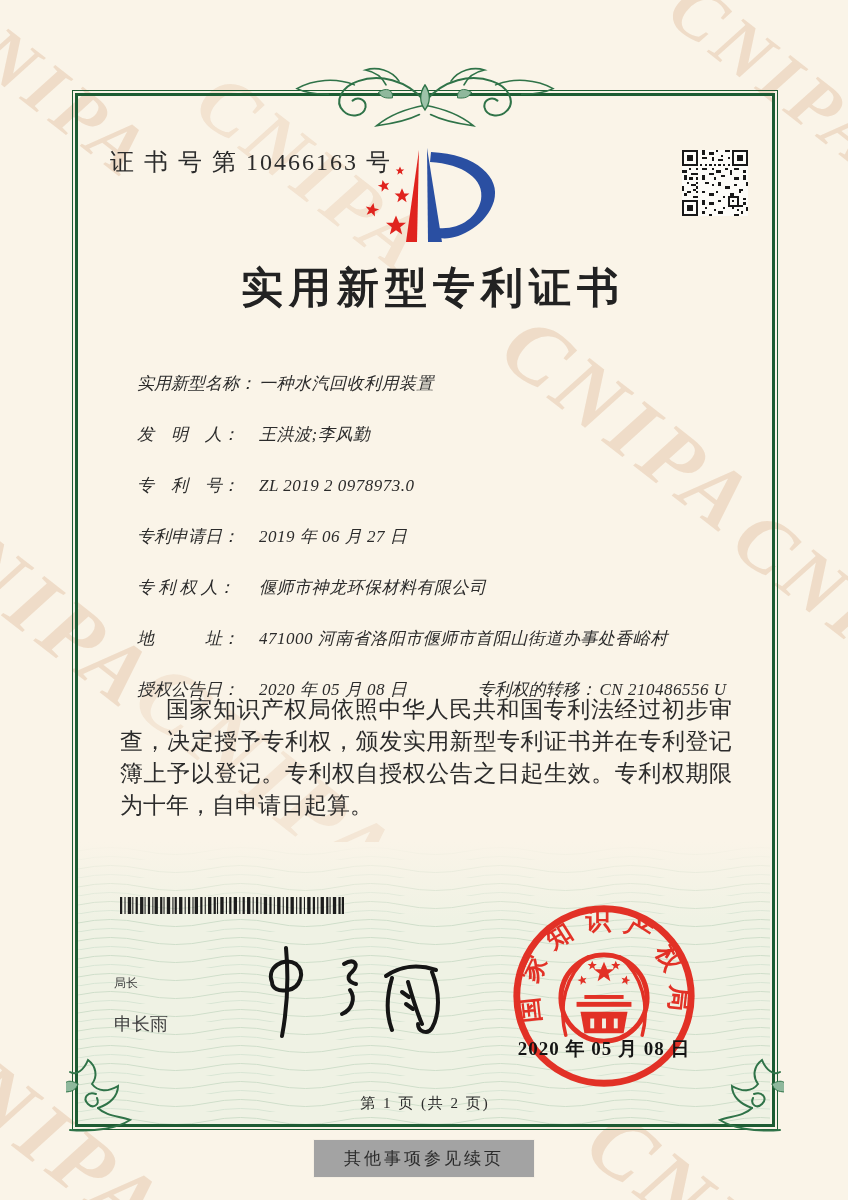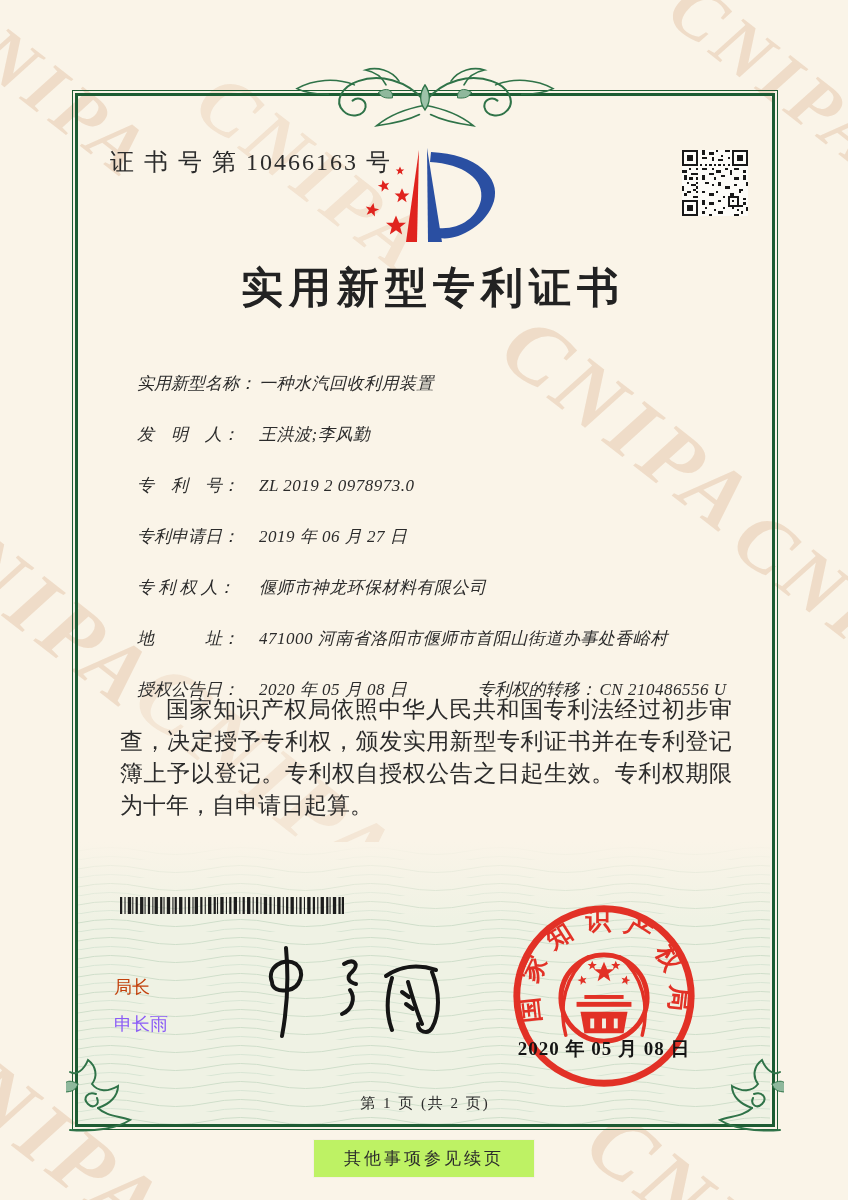--- a/index.html
+++ b/index.html
@@ -30,32 +30,32 @@
   .row{position:absolute;z-index:3;left:120px;width:660px;font-size:17px;white-space:pre;font-style:italic;}
   .lab{display:inline-block;width:122px;white-space:pre;}
   .val{letter-spacing:0.5px;}
   .pair2{position:absolute;left:332px;top:0;}
   
   .body-text{position:absolute;z-index:3;left:120px;top:694px;width:612px;
              font-size:23px;line-height:32px;text-align:justify;}
   .body-text p{margin:0;text-indent:2em;}
   
   .barcode{position:absolute;z-index:3;left:120px;top:897px;}
-  .sig-title{position:absolute;z-index:3;left:114px;top:975px;font-size:18px;
-             font-family:"Liberation Sans","DejaVu Sans",sans-serif;color:#c2410c;}
+  .sig-title{position:absolute;z-index:3;left:114px;top:975px;font-size:12px;
+             font-family:"Liberation Sans","DejaVu Sans",sans-serif;color:#404040;}
   .sig-name{position:absolute;z-index:3;left:114px;top:1012px;font-size:18px;
-             font-family:Liberation Serif, serif;color:#8b5cf6;}
+             font-family:Liberation Serif, serif;color:#404040;}
   .sig-hand{position:absolute;z-index:3;left:248px;top:942px;}
   .seal{position:absolute;z-index:3;left:506px;top:898px;}
   .seal-date{position:absolute;z-index:4;left:506px;top:1036px;width:196px;text-align:center;
              font-size:19px;font-weight:600;color:#141414;letter-spacing:1px;white-space:pre;}
   .page-info{position:absolute;z-index:3;left:72px;top:1094px;width:706px;text-align:center;
              font-size:15px;letter-spacing:2px;}
   .note{position:absolute;z-index:3;left:424px;top:1140px;transform:translateX(-50%);
-        background:#bef264;padding:7px 30px;font-size:17px;letter-spacing:3px;
+        background:#a3a3a3;padding:7px 30px;font-size:17px;letter-spacing:3px;
         box-shadow:0 0 0 1px rgba(0,0,0,0.02);}
 </style>
 </head>
 <body>
 
 <div class="page">
 
   <div class="wm" style="left:-30px;top:-25px;font-size:74px;">CNIPA</div>
   <div class="wm" style="left:705px;top:-35px;font-size:74px;">CNIPA</div>
   <div class="wm" style="left:235px;top:55px;font-size:80px;opacity:.75;">CNIPA</div>

